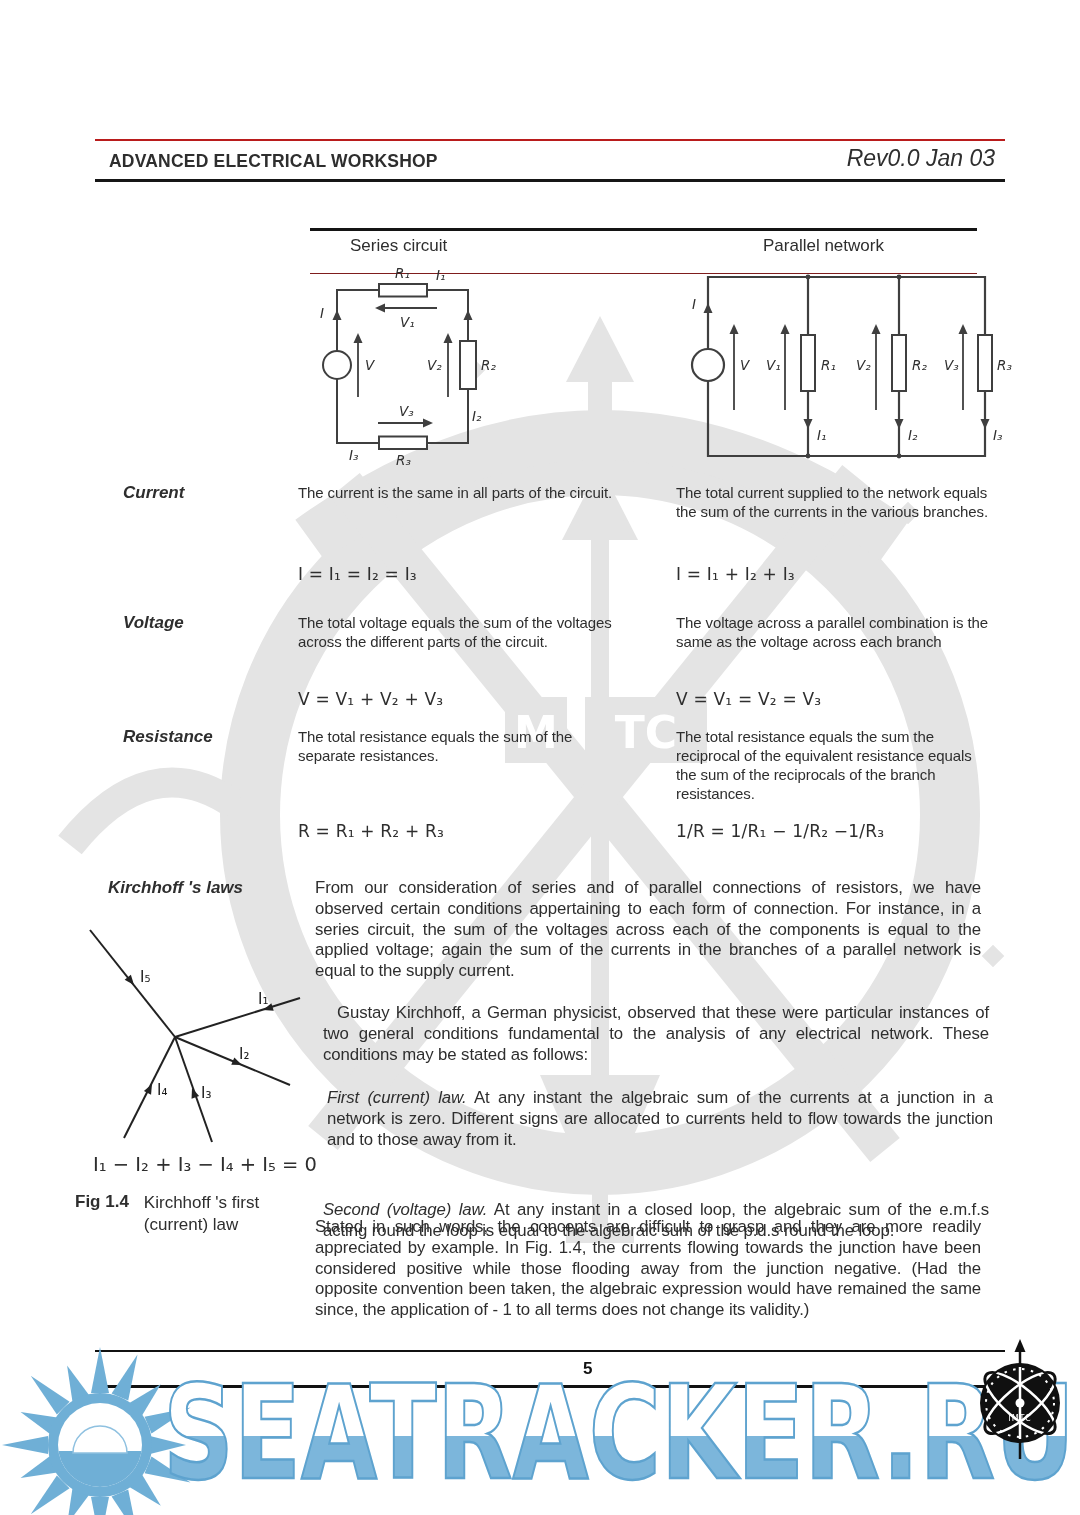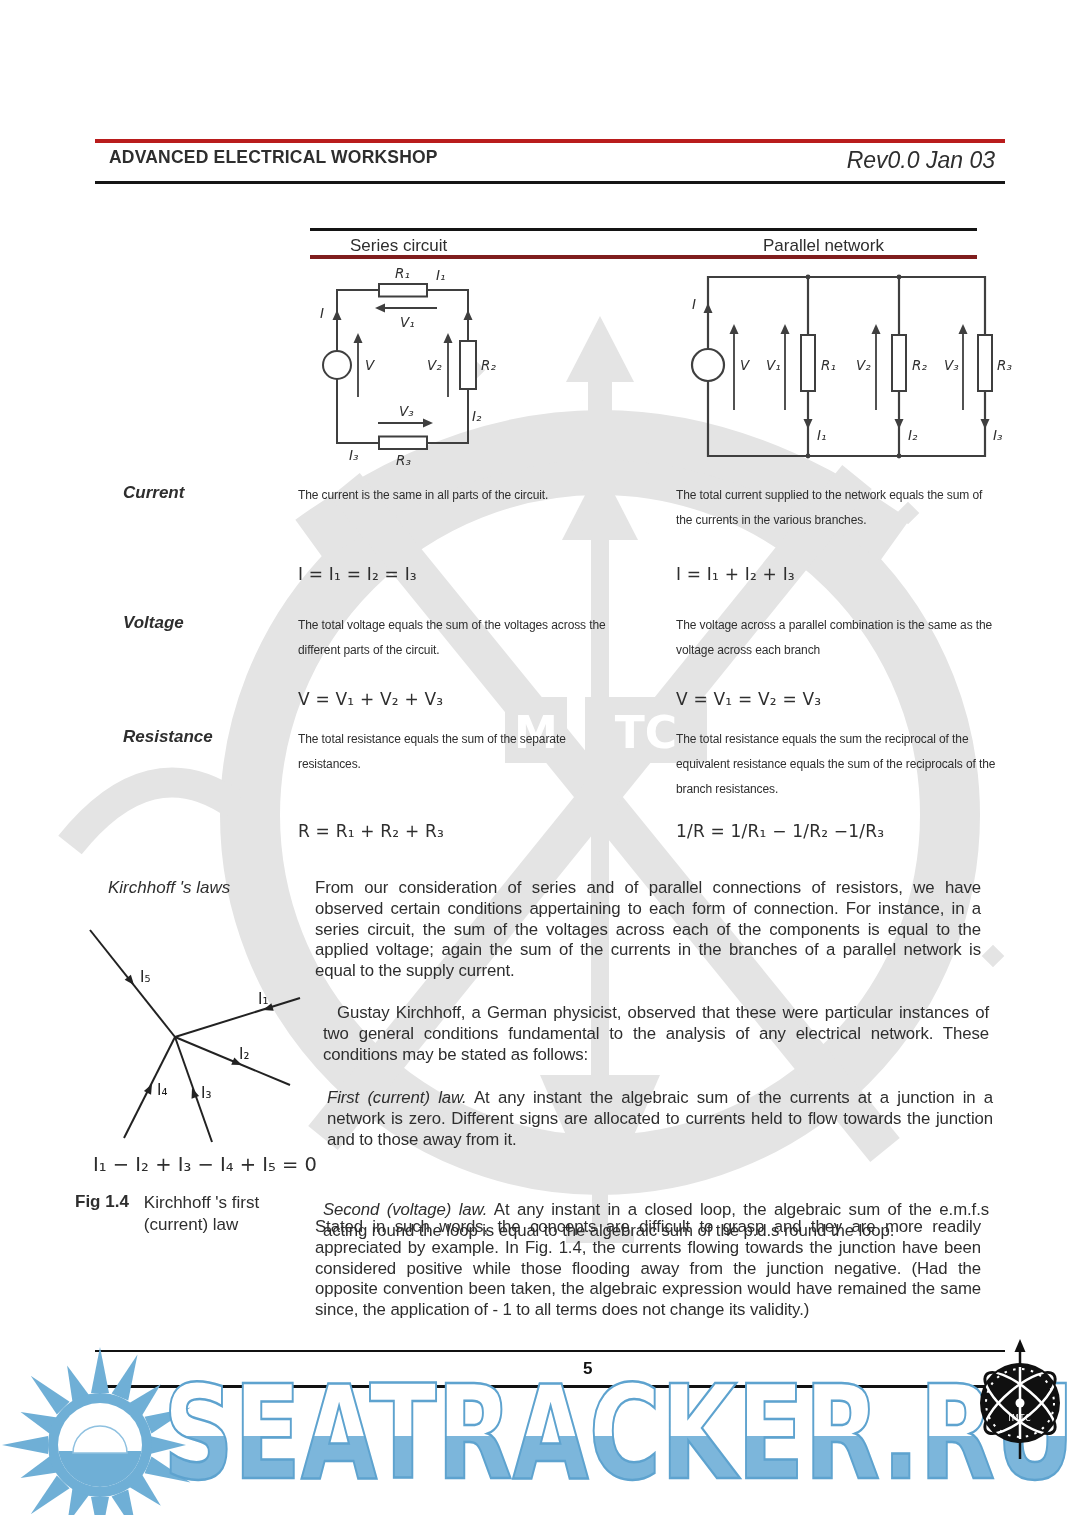--- a/index.html
+++ b/index.html
@@ -1,38 +1,38 @@
 <!DOCTYPE html>
 <html><head>
 <meta charset="utf-8">
 <style>
   html,body{margin:0;padding:0}
   body{width:1080px;height:1515px;position:relative;background:#fff;overflow:hidden;
        font-family:"Liberation Sans",sans-serif;color:#2e2e2e}
   .ps{position:absolute}
   
-  .hdr{left:95px;top:139px;width:910px;border-top:4px solid #b91c1c;border-bottom:3px solid #161616;
-       display:flex;justify-content:space-between;align-items:flex-start;padding:4px 10px 7px 14px;
+  .hdr{left:95px;top:139px;width:910px;border-top:2px solid #b91c1c;border-bottom:3px solid #161616;
+       display:flex;justify-content:space-between;align-items:flex-end;padding:4px 10px 7px 14px;
        box-sizing:border-box;background:transparent;z-index:2}
   .hdr-title{font-weight:bold;font-size:17.5px;letter-spacing:.2px}
   .hdr-rev{font-style:italic;font-size:23px}
   
-  .comp-hdr{left:310px;top:228px;width:667px;height:31px;border-top:3px solid #141414;
-            border-bottom:4px solid #7f1d1d;box-sizing:border-box;z-index:2}
+  .comp-hdr{left:310px;top:228px;width:667px;height:46px;border-top:3px solid #141414;
+            border-bottom:1px solid #7f1d1d;box-sizing:border-box;z-index:2}
   .comp-hdr .ch{position:absolute;top:5px;font-size:17px}
   .ch1{left:40px}.ch2{left:453px}
   
   .rowlabel{left:123px;width:170px;font-weight:bold;font-style:italic;font-size:17px;z-index:2}
-  .cell{font-size:12px;line-height:25px;letter-spacing:-.1px;z-index:2}
+  .cell{font-size:15px;line-height:19px;letter-spacing:-.1px;z-index:2}
   .c1{left:298px;width:328px}
   .c2{left:676px;width:320px}
   .formula{font-size:17px;font-family:"DejaVu Sans",sans-serif;letter-spacing:.2px;z-index:2}
   .fitalic{}
   
-  .klabel{left:108px;top:878px;font-weight:normal;font-style:italic;font-size:17px;z-index:2}
+  .klabel{left:108px;top:878px;font-weight:bold;font-style:italic;font-size:17px;z-index:2}
   .para{left:315px;width:666px;font-size:16.8px;line-height:20.8px;text-align:justify;
         letter-spacing:-.1px;z-index:2}
   .lead{font-style:italic}
   .indent{text-indent:14px}
   
   .eq{left:72px;top:1153px;width:245px;text-align:right;font-size:19.5px;
       font-family:"DejaVu Sans",sans-serif;z-index:2}
   .figcap{left:75px;top:1192px;width:222px;display:flex;z-index:2}
   .figlabel{font-weight:bold;font-size:17px;white-space:nowrap;margin-right:15px}
   .figtext{flex:1;font-size:17px;text-align:left;line-height:22px}

